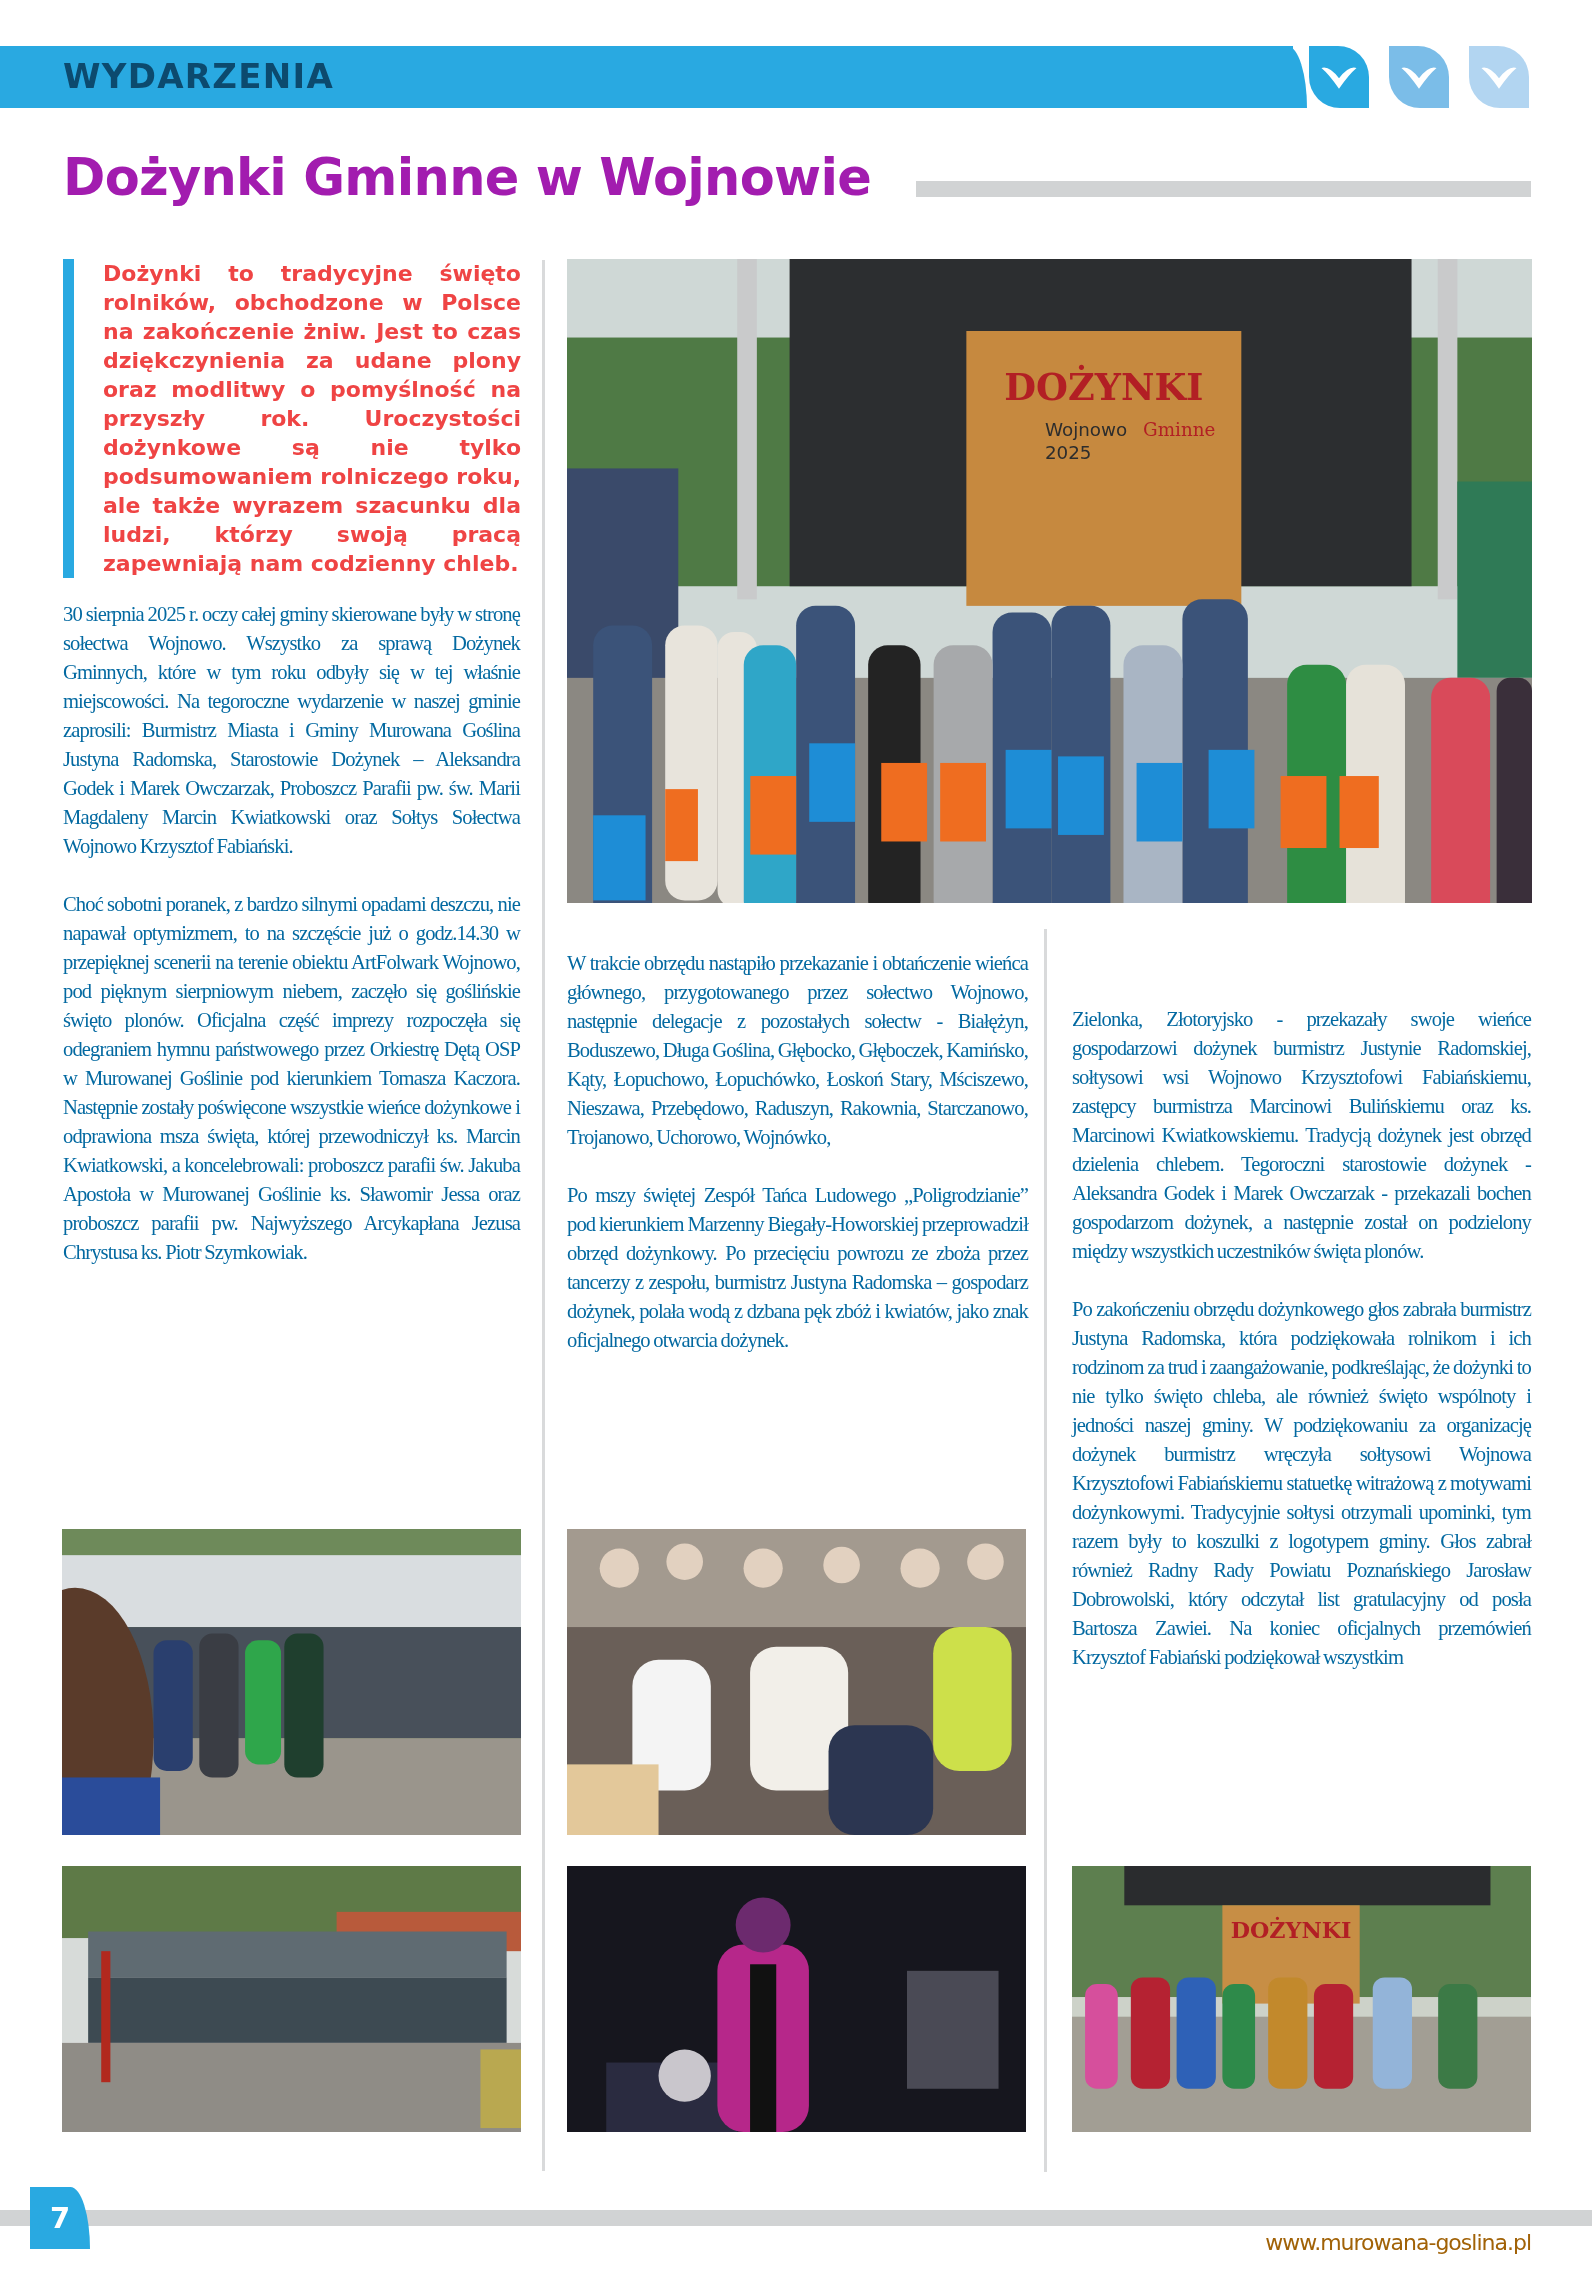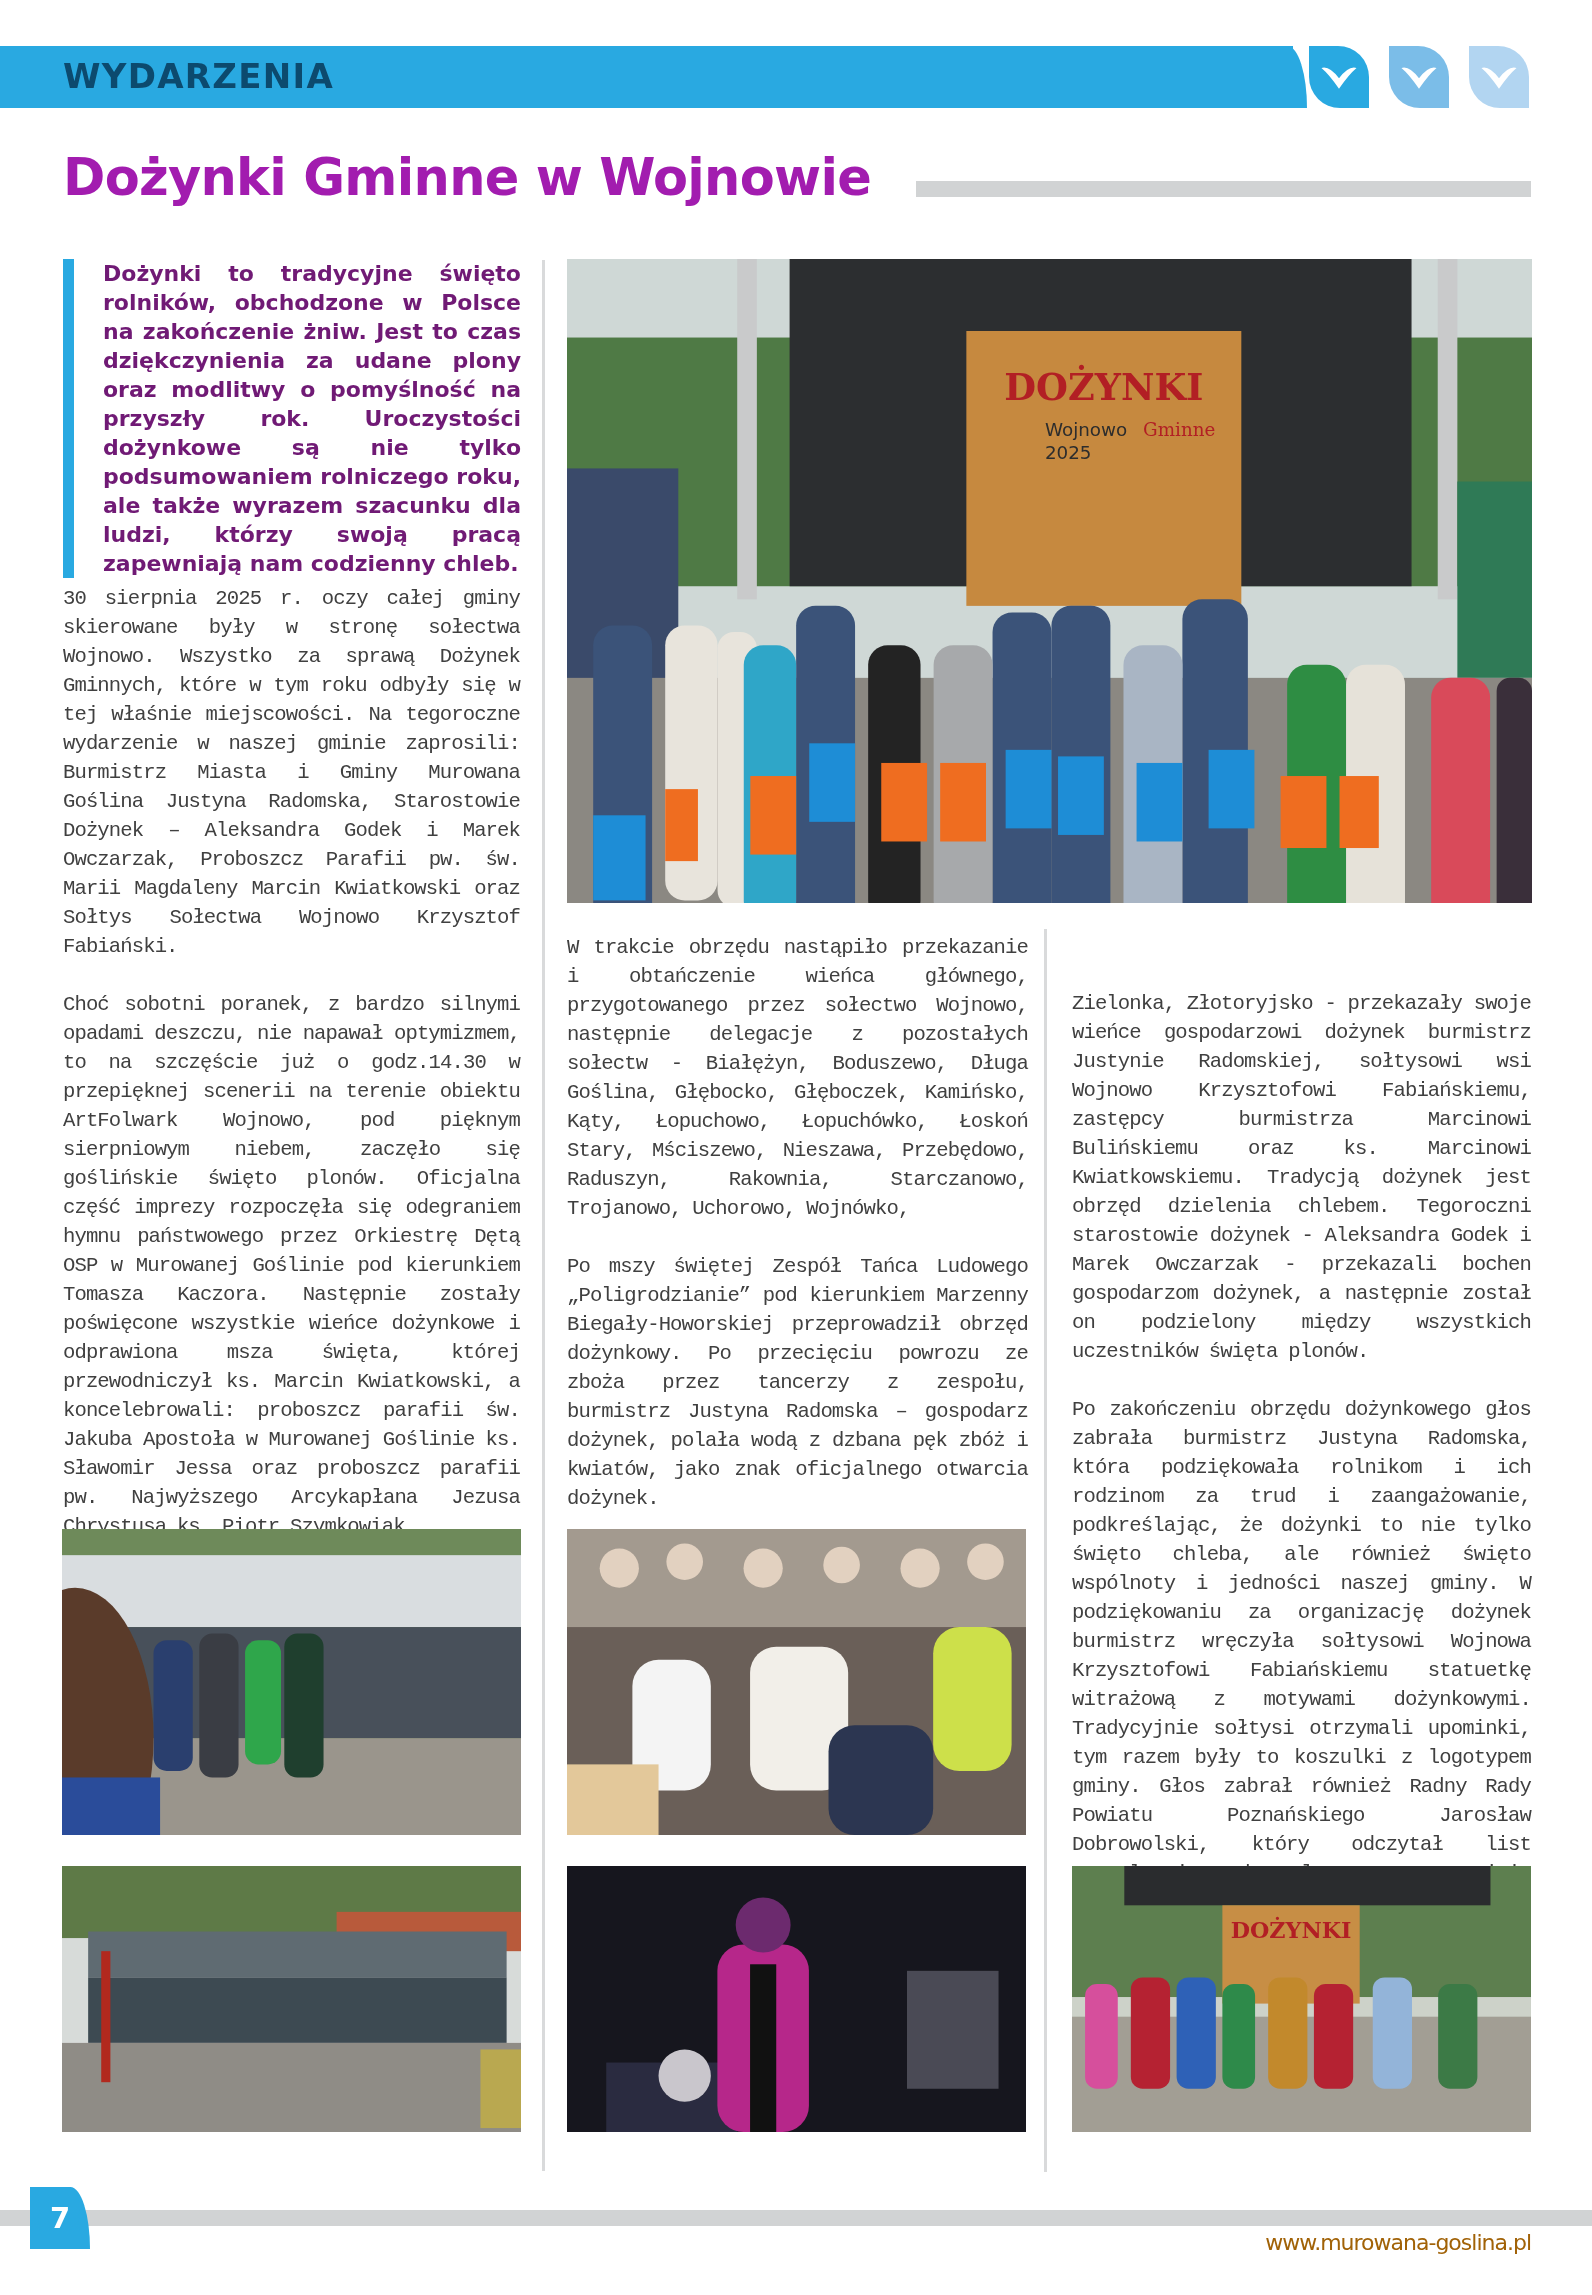--- a/index.html
+++ b/index.html
@@ -18,23 +18,23 @@
   
   .page-title { position:absolute; left:63px; top:145px; font-size:51px; font-weight:bold; color:#a21caf; font-family:"DejaVu Sans", sans-serif; line-height:65px; letter-spacing:-0.7px; }
   .title-rule { position:absolute; left:916px; top:181px; width:615px; height:15.7px; background:#d1d3d4; }
 
   
   .col-divider { position:absolute; top:260px; width:2.6px; background:#d9dadb; }
   .div1 { left:542px; height:1911px; }
   .div2 { left:1044px; top:929px; height:1243px; }
 
   .lead { position:absolute; left:63px; top:259px; width:458px; border-left:11.8px solid #29a9e1; padding-left:29px; box-sizing:border-box; }
-  .lead p { margin:0; font-family:"DejaVu Sans", sans-serif; font-weight:bold; font-size:22px; line-height:29px; text-align:justify; color:#701a75; }
-
-  .body-text { position:absolute; font-family:Liberation Mono, monospace; font-size:20.6px; line-height:29px; color:#404040; text-align:justify; letter-spacing:-0.9px; word-spacing:-0.7px; }
+  .lead p { margin:0; font-family:"DejaVu Sans", sans-serif; font-weight:bold; font-size:22px; line-height:29px; text-align:justify; color:#ef4444; }
+
+  .body-text { position:absolute; font-family:Liberation Serif, serif; font-size:20.6px; line-height:29px; color:#0369a1; text-align:justify; letter-spacing:-0.9px; word-spacing:-0.7px;margin-top:16px; }
   .body-text p { margin:0 0 29.4px 0; }
   .body-text p:last-child { margin-bottom:0; }
   .bt1 { left:63px; top:584px; width:457px; }
   .bt2 { left:567px; top:933px; width:461px; }
   .bt3 { left:1072px; top:989px; width:459px; }
 
   
   .photo { position:absolute; overflow:hidden;text-align:center; }
   .photo svg { width:100%; height:100%; display:block; }
   .ph-main { left:567px; top:259px; width:965px; height:644px; }

